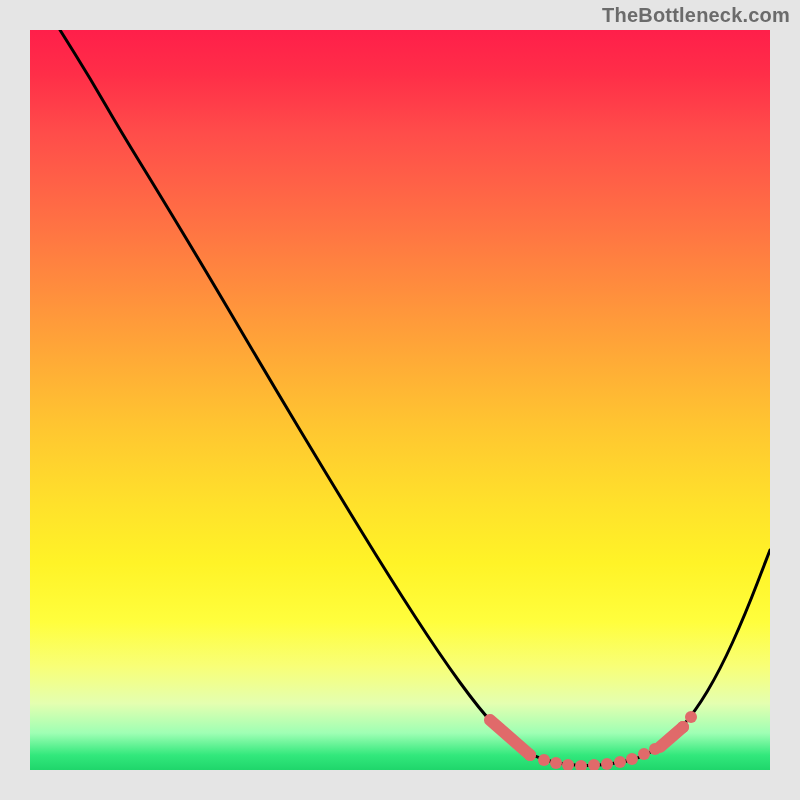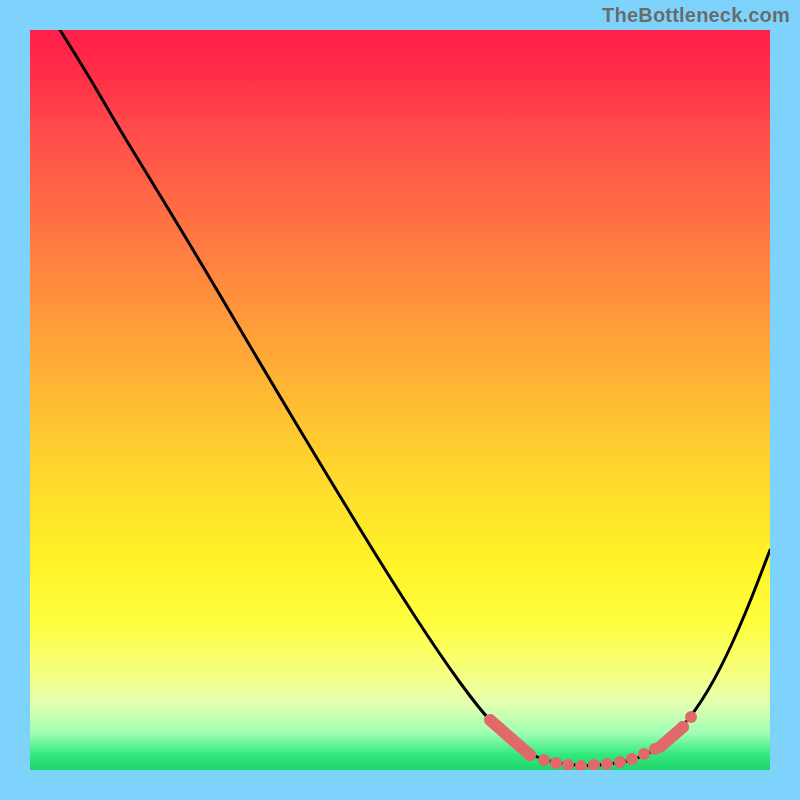--- a/index.html
+++ b/index.html
@@ -8,21 +8,21 @@
     width: 800px;
     height: 800px;
     background: #000;
     overflow: hidden;
     font-family: Arial, Helvetica, sans-serif;
   }
   .frame {
     position: relative;
     width: 800px;
     height: 800px;
-    background: #7dd3fc;
+    background: #e5e5e5;
   }
   .watermark {
     position: absolute;
     top: 4px;
     right: 10px;
     color: #6b6b6b;
     font-size: 20px;
     font-weight: 600;
     letter-spacing: 0.2px;
   }

